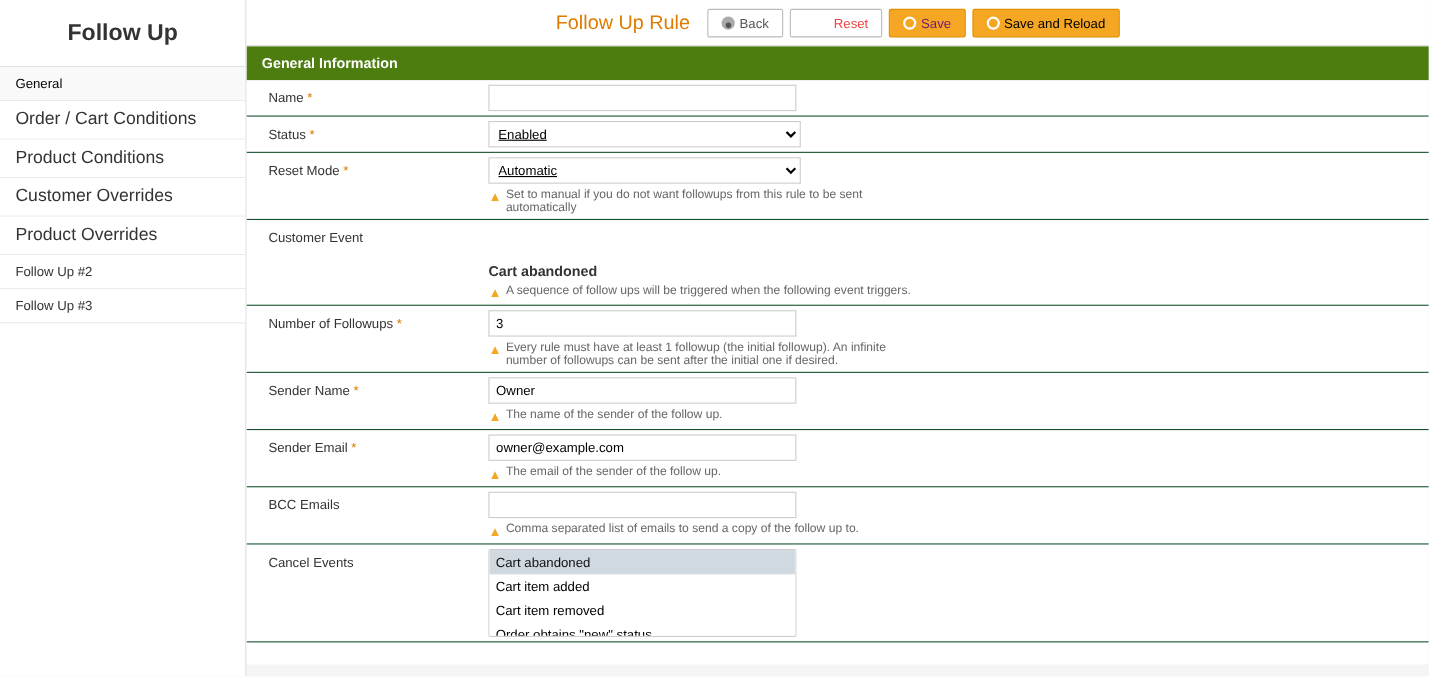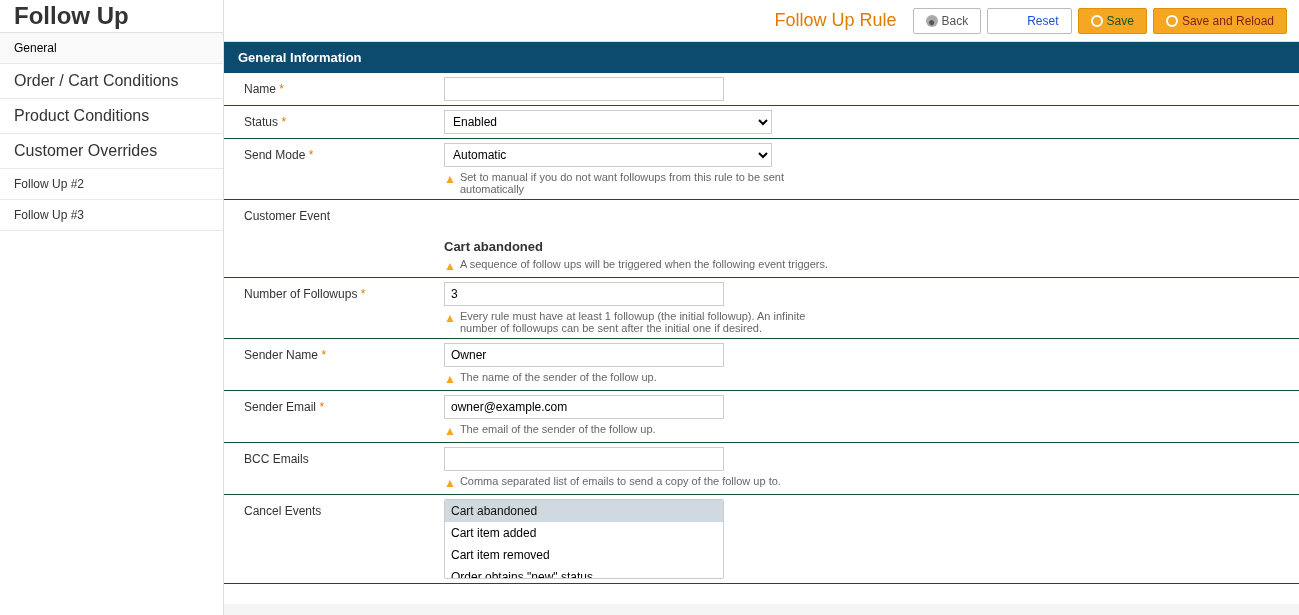--- a/index.html
+++ b/index.html
@@ -2,56 +2,56 @@
 <html><head>
   <meta charset="utf-8">
   <style>
     * { box-sizing: border-box; margin: 0; padding: 0; }
     body { font-family: Arial, sans-serif; font-size: 12px; background: #f5f5f5; color: #333; }
 
     .app-layout { display: flex; height: 615px; width: 1299px; overflow: hidden; }
 
     
     .sidebar { width: 224px; min-width: 224px; background: #fff; border-right: 1px solid #ddd; display: flex; flex-direction: column; }
-    .sidebar-title { padding: 2px 14px; font-size: 24px; font-weight: bold; color: #333; border-bottom: 1px solid #e0e0e0; }
+    .sidebar-title { padding: 18px 14px; font-size: 21px; font-weight: bold; color: #333; border-bottom: 1px solid #e0e0e0; text-align: center; }
     .sidebar-group-label { padding: 8px 14px; font-size: 12px; color: #000000; background: #f9f9f9; border-bottom: 1px solid #e8e8e8; }
     .sidebar-item { padding: 8px 14px; font-size: 16px; color: #333; border-bottom: 1px solid #e8e8e8; cursor: pointer; background: #fff; }
     .sidebar-followup { padding: 8px 14px; font-size: 12px; color: #333; border-bottom: 1px solid #e8e8e8; cursor: pointer; background: #fff; }
 
     
     .main-content { flex: 1; display: flex; flex-direction: column; overflow: hidden; }
 
     
-    .top-bar { display: flex; align-items: center; justify-content: flex-end; padding: 6px 12px; background: #fff; border-bottom: 1px solid #ddd; min-height: 42px; gap: 16px; }
+    .top-bar { display: flex; align-items: center; justify-content: center; padding: 6px 12px; background: #fff; border-bottom: 1px solid #ddd; min-height: 42px; gap: 16px; }
     .page-title { font-size: 18px; color: #e07b00; font-weight: normal; }
     .top-bar-actions { display: flex; gap: 6px; align-items: center; }
 
     .btn { display: inline-flex; align-items: center; gap: 4px; padding: 5px 12px; font-size: 12px; cursor: pointer; border-radius: 2px; border: 1px solid #ccc; background: #fff; color: #333; }
     .btn-back { background: #fff; border-color: #bbb; color: #555; }
-    .btn-reset { background: #fff; border-color: #bbb; color: #1d4ed8; padding-left: 39px; }
-    .btn-save { background: #f5a623; border-color: #e09000; color: #14532d; }
-    .btn-save-reload { background: #f5a623; border-color: #e09000; color: #7f1d1d; }
+    .btn-reset { background: #fff; border-color: #bbb; color: #ef4444; padding-left: 39px; }
+    .btn-save { background: #f5a623; border-color: #e09000; color: #701a75; }
+    .btn-save-reload { background: #f5a623; border-color: #e09000; color: #000000; }
 
     .btn-icon { width: 12px; height: 12px; border-radius: 50%; display: inline-block; }
     .btn-icon-gray { background: #aaa; }
 
     
     .form-area { flex: 1; overflow-y: auto; padding: 0; }
 
-    .section-header { background: #0c4a6e; color: #fff; padding: 8px 14px; font-size: 13px; font-weight: bold; }
+    .section-header { background: #4d7c0f; color: #fff; padding: 8px 14px; font-size: 13px; font-weight: bold; }
 
     .form-body { background: #fff; padding: 0 0 20px 0; }
 
     .form-row { display: flex; padding: 4px 20px; border-bottom: 1px solid #14532d; align-items: flex-start; }
     .form-label { width: 200px; min-width: 200px; padding-top: 5px; font-size: 12px; color: #333; }
     .form-label .required { color: #e07b00; }
     .form-field { flex: 1; }
 
     .form-input { width: 280px; height: 24px; border: 1px solid #ccc; padding: 3px 6px; font-size: 12px; }
-    .form-select { width: 328px; height: 24px; border: 1px solid #ccc; padding: 2px 4px; font-size: 12px; background: #fff; }
+    .form-select { width: 284px; height: 24px; border: 1px solid #ccc; padding: 2px 4px; font-size: 12px; background: #fff; text-decoration: underline; }
 
     .hint { display: flex; align-items: flex-start; gap: 4px; margin-top: 4px; font-size: 11px; color: #666; max-width: 400px; }
     .hint-icon { color: #f5a623; font-size: 12px; margin-top: 1px; }
 
     .trigger-value { font-weight: bold; font-size: 13px; color: #333; padding-top: 3px; margin-top: 32px; }
 
     .cancel-events-select { width: 280px; height: 80px; border: 1px solid #ccc; font-size: 12px; overflow-y: auto; }
     .cancel-events-select option { padding: 4px 6px; }
     .cancel-events-select option:first-child { background: #d0d8e0; }
   </style>
@@ -65,20 +65,23 @@
     <div class="sidebar-group-label">General</div>
     <div class="sidebar-item">
       <span>Order / Cart Conditions</span>
     </div>
     <div class="sidebar-item">
       <span>Product Conditions</span>
     </div>
     <div class="sidebar-item">
       <span>Customer Overrides</span>
     </div>
+    <div class="sidebar-item">
+      <span>Product Overrides</span>
+    </div>
     <div class="sidebar-followup">
       <span>Follow Up #2</span>
     </div>
     <div class="sidebar-followup">
       <span>Follow Up #3</span>
     </div>
   </div>
 
   <div class="main-content">
 
@@ -127,21 +130,21 @@
           <div class="form-field">
             <select class="form-select">
               <option>Enabled</option>
               <option>Disabled</option>
             </select>
           </div>
         </div>
 
         <div class="form-row">
           <div class="form-label">
-            <span>Send Mode</span>
+            <span>Reset Mode</span>
             <span class="required">*</span>
           </div>
           <div class="form-field">
             <select class="form-select">
               <option>Automatic</option>
               <option>Manual</option>
             </select>
             <div class="hint">
               <span class="hint-icon">▲</span>
               <span>Set to manual if you do not want followups from this rule to be sent automatically</span>

